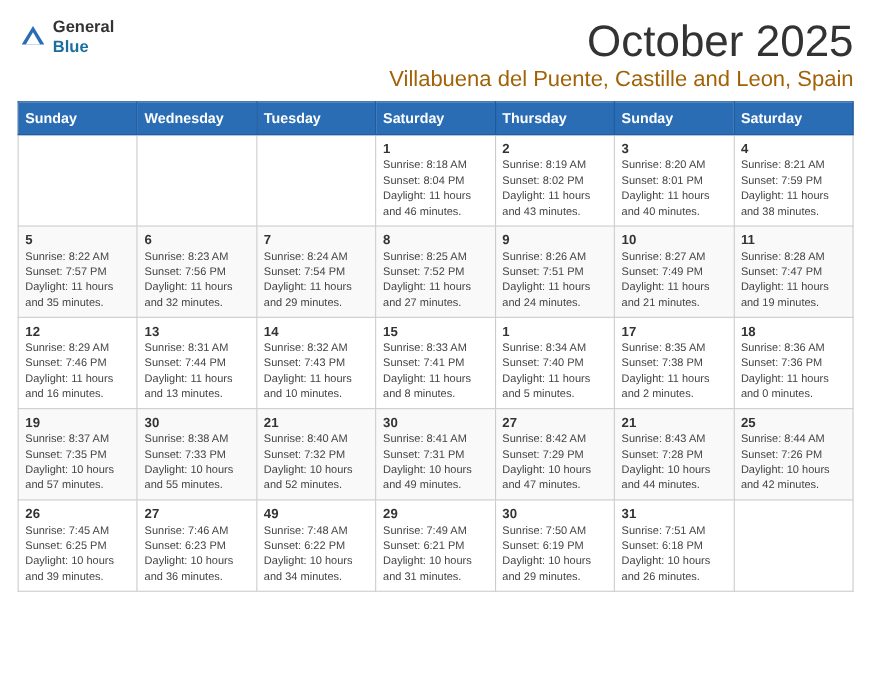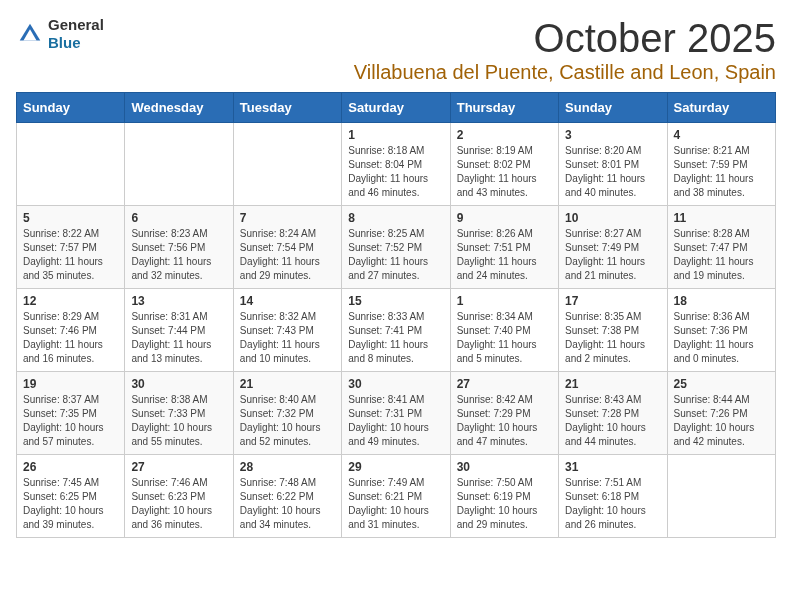--- a/index.html
+++ b/index.html
@@ -231,21 +231,21 @@
       <tr>
         <td>
           <span class="day-num">26</span>
           <div class="day-info">Sunrise: 7:45 AM<br>Sunset: 6:25 PM<br>Daylight: 10 hours and 39 minutes.</div>
         </td>
         <td>
           <span class="day-num">27</span>
           <div class="day-info">Sunrise: 7:46 AM<br>Sunset: 6:23 PM<br>Daylight: 10 hours and 36 minutes.</div>
         </td>
         <td>
-          <span class="day-num">28</span>
+          <span class="day-num">49</span>
           <div class="day-info">Sunrise: 7:48 AM<br>Sunset: 6:22 PM<br>Daylight: 10 hours and 34 minutes.</div>
         </td>
         <td>
           <span class="day-num">29</span>
           <div class="day-info">Sunrise: 7:49 AM<br>Sunset: 6:21 PM<br>Daylight: 10 hours and 31 minutes.</div>
         </td>
         <td>
           <span class="day-num">30</span>
           <div class="day-info">Sunrise: 7:50 AM<br>Sunset: 6:19 PM<br>Daylight: 10 hours and 29 minutes.</div>
         </td>

